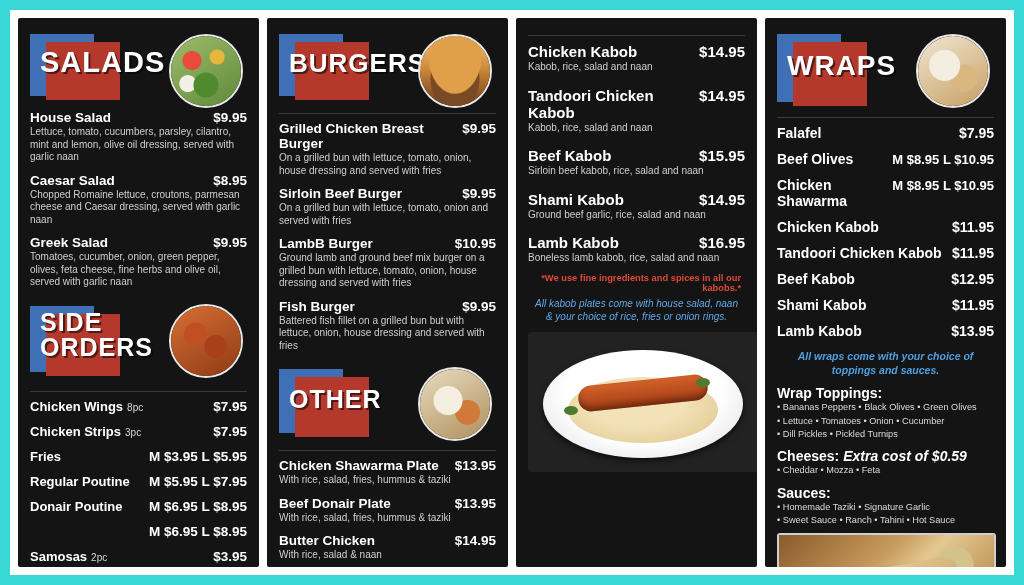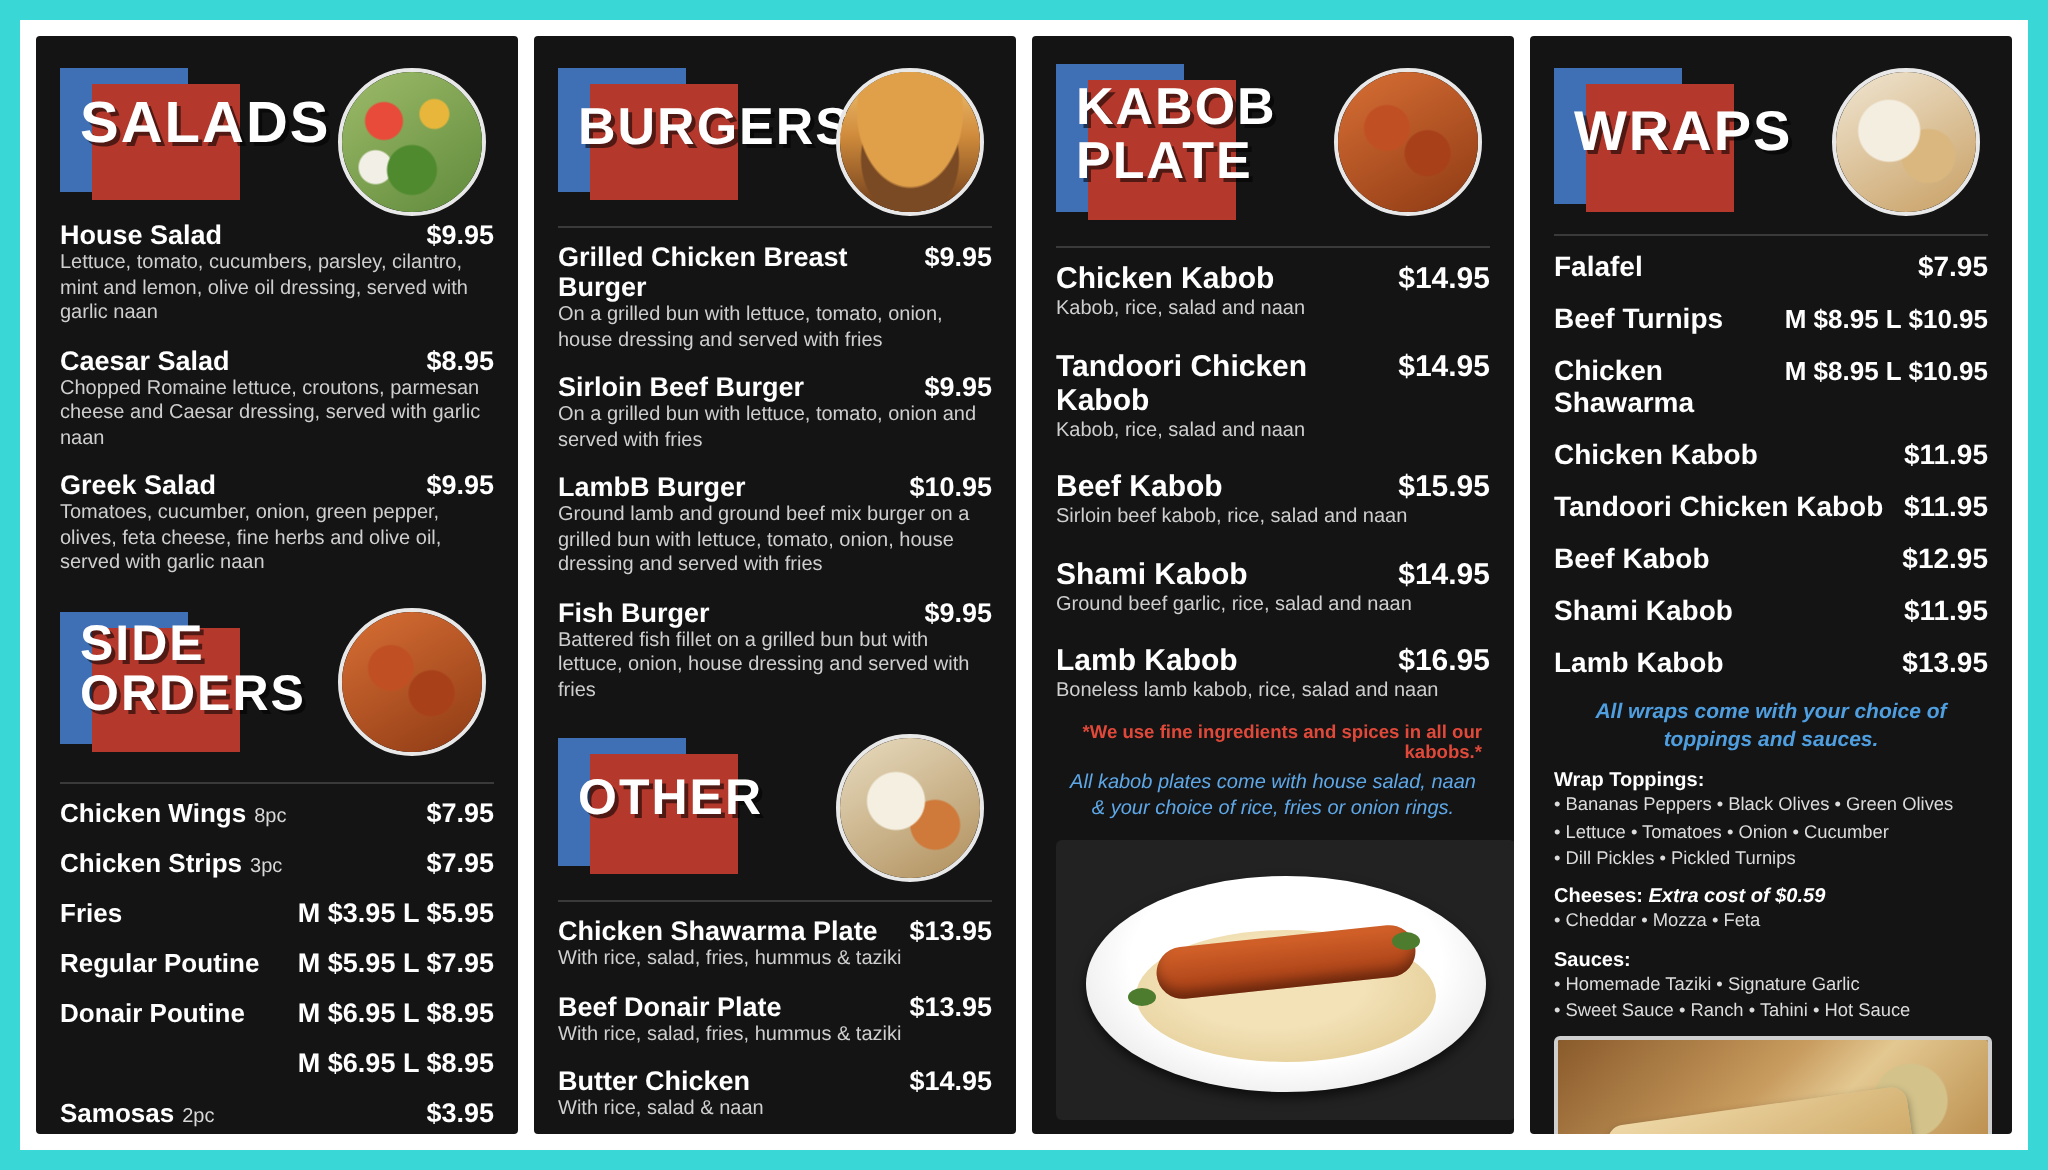--- a/index.html
+++ b/index.html
@@ -91,21 +91,21 @@
   }
   .note-blue{
     color:#5fa8e8;font-size:10px;font-style:italic;text-align:center;
     line-height:1.35;margin:4px 6px;
   }
   .note-blue-b{
     color:#4f9fe0;font-size:10.5px;font-weight:bold;font-style:italic;
     text-align:center;line-height:1.35;margin:10px 6px 8px;
   }
 
-  .topping-head{font-size:10px;font-weight:bold;color:#ffffff;margin-top:7px;}
+  .topping-head{font-size:14px;font-weight:bold;color:#ffffff;margin-top:7px;}
   .topping-head em{color:#ffffff;font-style:italic;font-weight:bold;}
   .topping-line{font-size:9.2px;color:#dcdcdc;line-height:1.45;}
 
   
   .photo{
     position:relative;border-radius:3px;overflow:hidden;background:#222;
   }
   .photo-kabob{margin:8px auto 0;width:230px;height:140px;}
   .photo-wraps{margin:6px auto 0;width:215px;height:95px;border:2px solid #cfcfcf;}
 
@@ -370,29 +370,20 @@
             </div>
 
         </div>
 
       </div>
     </div>
   </div>
 
   <div class="panel">
     <div class="panel-inner">
-      <div class="title-wrap" style="height:88px;">
-        <div class="sq-blue" style="top:4px;height:74px;"></div>
-        <div class="sq-red" style="top:12px;height:70px;"></div>
-        <div class="title-text" style="font-size:26px;top:12px;">KABOB
-PLATE</div>
-        <div class="food-circle">
-            <div class="th-kabob"></div>
-          </div>
-      </div>
 
       <div class="sep"></div>
 
       <div class="items">
         <div class="item" style="margin-bottom:13px;">
           <div class="row">
               <span class="name" style="font-size:15px;">Chicken Kabob</span>
               <span class="dots"></span>
               <span class="price" style="font-size:15px;">$14.95</span>
             </div>
@@ -458,21 +449,21 @@
 
       <div class="sep"></div>
 
       <div>
         <div class="lrow">
             <span class="name" style="font-size:14px;">Falafel</span>
             <span class="dots"></span>
             <span class="price" style="font-size:14px;">$7.95</span>
           </div>
         <div class="lrow">
-            <span class="name" style="font-size:14px;">Beef Turnips</span>
+            <span class="name" style="font-size:14px;">Beef Olives</span>
             <span class="dots"></span>
             <span class="price" style="font-size:13px;">M $8.95  L $10.95</span>
           </div>
         <div class="lrow">
             <span class="name" style="font-size:14px;">Chicken Shawarma</span>
             <span class="dots"></span>
             <span class="price" style="font-size:13px;">M $8.95  L $10.95</span>
           </div>
         <div class="lrow">
             <span class="name" style="font-size:14px;">Chicken Kabob</span>

